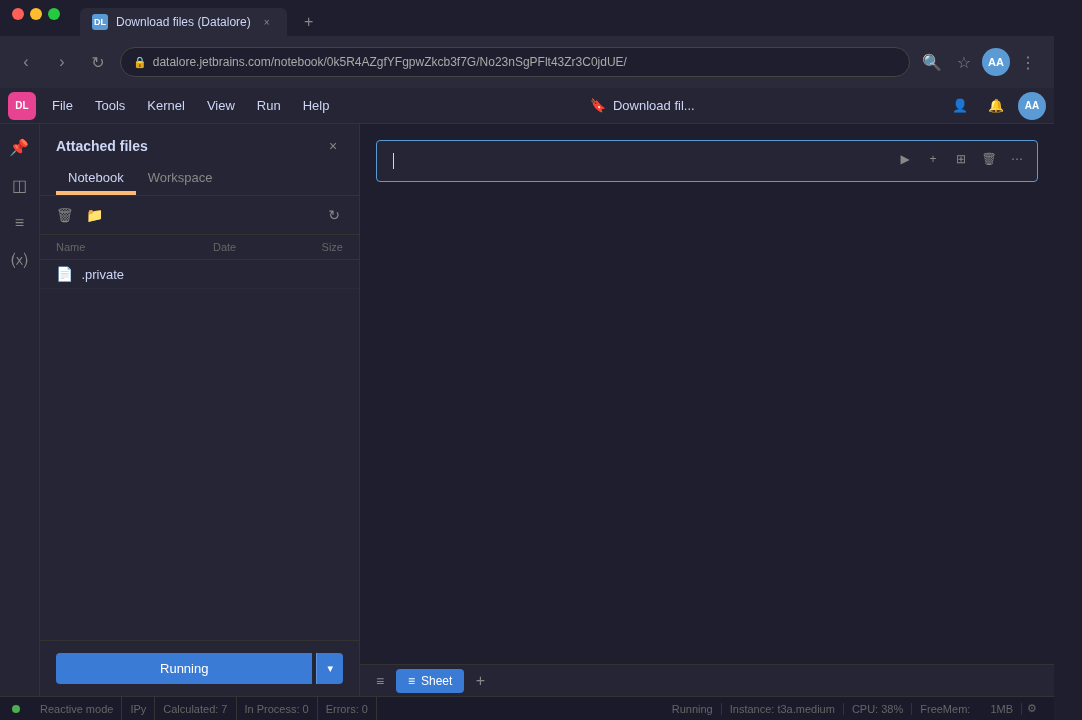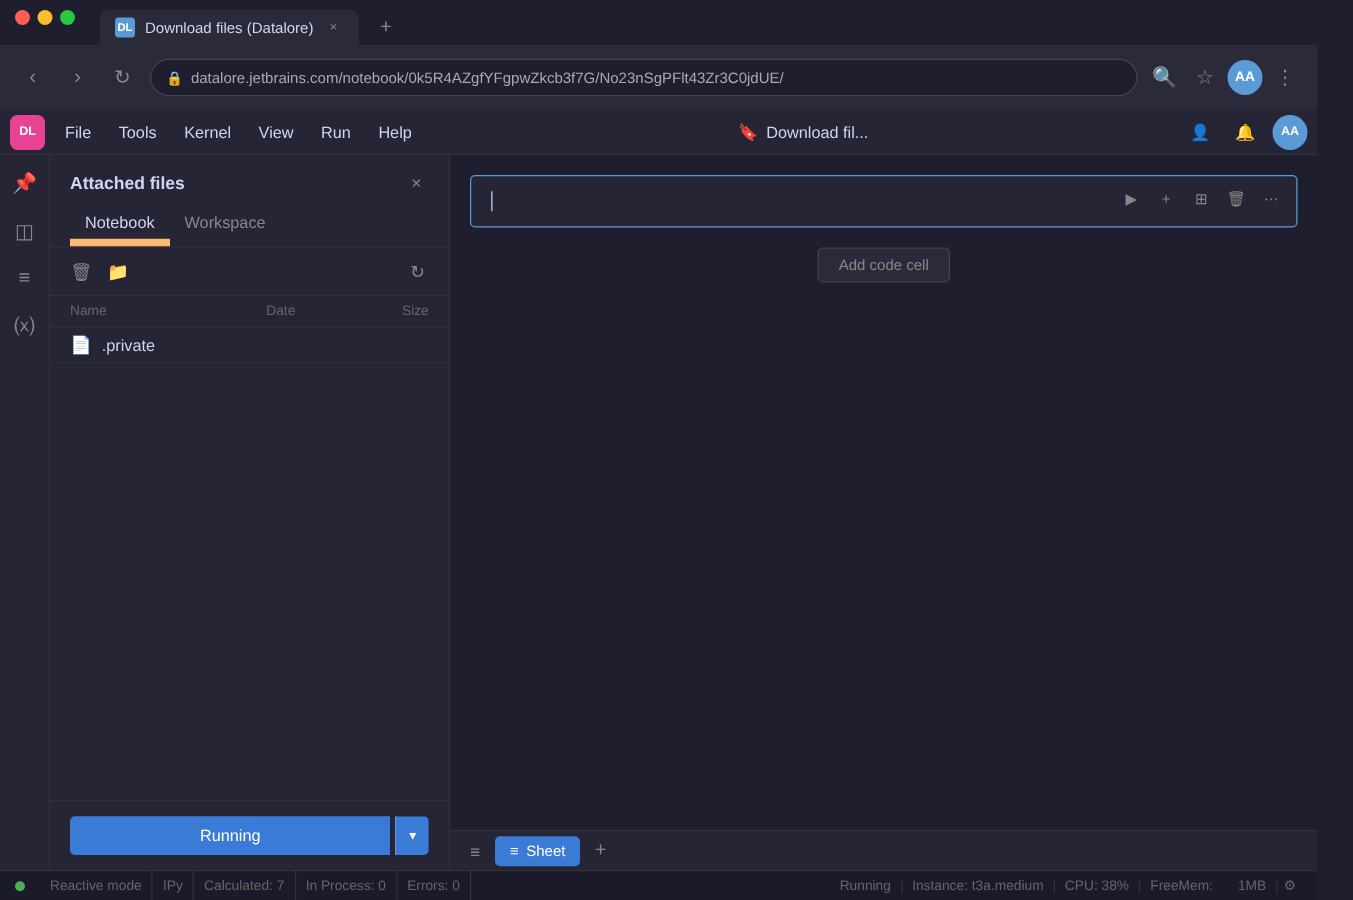--- a/index.html
+++ b/index.html
@@ -285,21 +285,21 @@
     }
     .panel-tab {
       padding: 6px 12px;
       font-size: 13px;
       color: #888;
       cursor: pointer;
       border-bottom: 2px solid transparent;
     }
     .panel-tab.active {
       color: #cdd6f4;
-      border-bottom: 6px solid #fdba74;
+      border-bottom: 4px solid #fdba74;
     }
 
     .panel-toolbar {
       display: flex;
       align-items: center;
       padding: 6px 12px;
       gap: 4px;
       border-bottom: 1px solid #333;
     }
     .panel-tool-btn {
@@ -690,23 +690,20 @@
               <div class="cell-tool-btn">+</div>
               <div class="cell-tool-btn">⊞</div>
               <div class="cell-tool-btn">🗑</div>
               <div class="cell-tool-btn">⋯</div>
             </div>
             <div class="cell-content">
               <div class="cursor-line"></div>
             </div>
           </div>
 
-          <div class="add-cell-btn">
-            <button class="add-cell-button">Add code cell</button>
-          </div>
 
         </div>
 
         <div class="sheet-tabs">
           <div class="sheet-menu-icon">≡</div>
           <div class="sheet-tab active">
             <span>≡</span>
             <span>Sheet</span>
           </div>
           <div class="add-sheet-btn">+</div>

